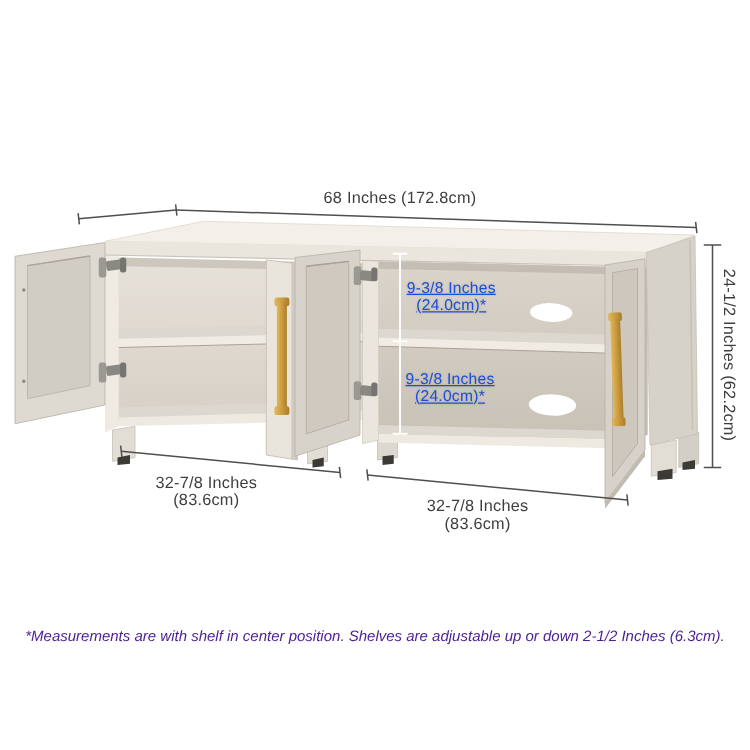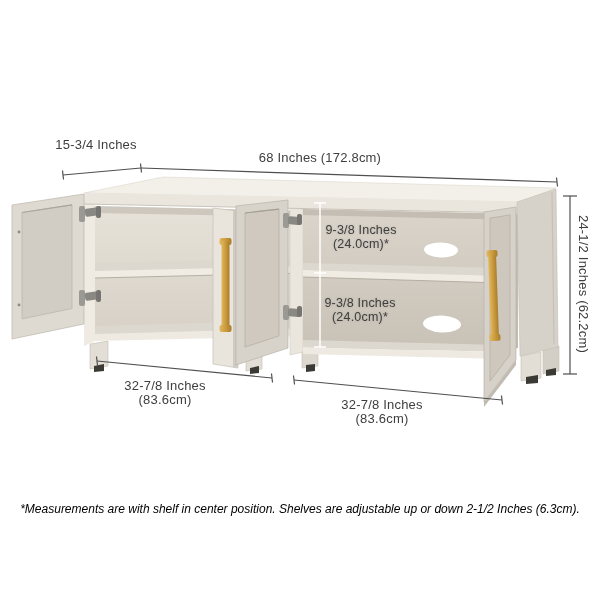--- a/index.html
+++ b/index.html
@@ -7,27 +7,27 @@
     width:600px;height:600px;position:relative;background:#ffffff;
     font-family:"Liberation Sans", sans-serif;overflow:hidden;
   }
   .stage{position:absolute;left:0;top:0;width:600px;height:600px;}
   svg{position:absolute;left:0;top:0;}
   .dim-label{
     position:absolute;text-align:center;color:#3e3e3e;
     font-size:13px;line-height:16px;letter-spacing:.2px;white-space:nowrap;
   }
   .dim-label.small{font-size:12.5px;line-height:13.5px;}
-  .dim-label.white{color:#404040;font-size:12.5px;line-height:13.5px;text-shadow:0 0 2px rgba(120,115,105,.35);}
+  .dim-label.white{color:#1d4ed8;font-size:12.5px;line-height:13.5px;text-shadow:0 0 2px rgba(120,115,105,.35);text-decoration:underline;}
   .dim-label.rot{
     transform:rotate(90deg);transform-origin:center center;
   }
   .footnote{
     position:absolute;left:0;top:502px;width:600px;text-align:center;
-    font-size:12px;font-style:italic;color:#000000;line-height:14px;
+    font-size:12px;font-style:italic;color:#4c1d95;line-height:14px;
   }
 </style>
 </head>
 <body>
 
 <div class="stage">
 
 <svg width="600" height="600" viewBox="0 0 600 600">
   <defs>
     <linearGradient id="gInteriorL" x1="0" y1="0" x2="0" y2="1">
@@ -180,21 +180,20 @@
     </g>
     <g>
       <line x1="294" y1="380" x2="502" y2="400"></line>
       <line x1="293.5" y1="375.5" x2="294.5" y2="384.5"></line>
       <line x1="501.5" y1="395.5" x2="502.5" y2="404.5"></line>
     </g>
   </g>
 </svg>
 
 <div class="dim-label" style="left:16px;top:137px;width:160px;">
-  <div>15-3/4 Inches</div>
 </div>
 
 <div class="dim-label" style="left:220px;top:150px;width:200px;text-align:center;">
   <div>68 Inches (172.8cm)</div>
 </div>
 
 <div class="dim-label rot" style="left:513px;top:276px;width:140px;">
   <div>24-1/2 Inches (62.2cm)</div>
 </div>
 

